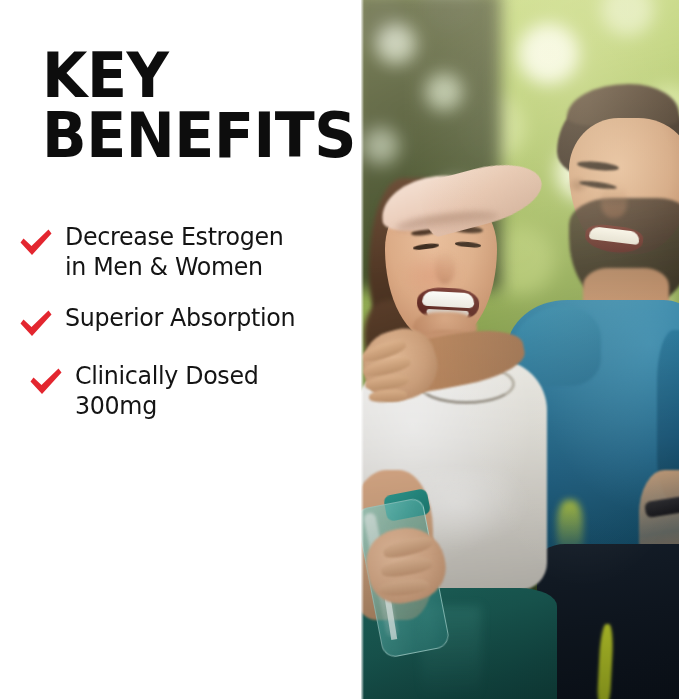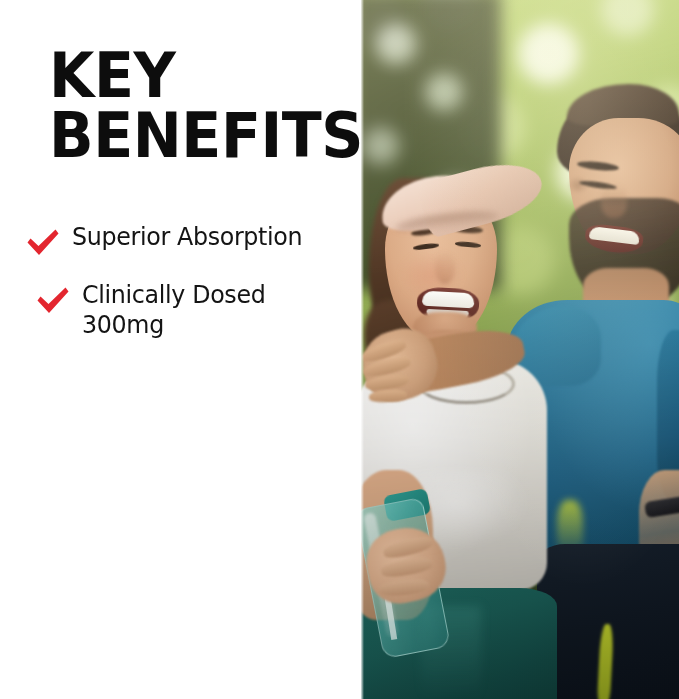--- a/index.html
+++ b/index.html
@@ -15,21 +15,21 @@
     position: relative;
     width: 679px;
     height: 699px;
     background: #ffffff;
     overflow: hidden;
   }
 
   
   .left-panel {
     position: absolute;
-    left: 16px;
+    left: 9px;
     top: 0;
     width: 360px;
     height: 699px;
     background: #ffffff;
   }
 
   .headline {
     position: absolute;
     left: 33px;
     top: 46px;
@@ -482,20 +482,29 @@
 
   <div class="left-panel">
 
     <div class="headline">
       <span class="headline-line">KEY</span>
       <span class="headline-line">BENEFITS</span>
     </div>
 
     <div class="benefits">
 
+      <div class="benefit-row">
+        <span class="check-icon">
+          <svg viewBox="0 0 34 30" xmlns="http://www.w3.org/2000/svg" aria-hidden="true">
+            <path d="M1.5 14.5 L4.5 10.5 L12.5 18.0 L29.5 1.5 L32.5 5.5 L13.0 27.0 Z" fill="#e3262f"></path>
+          </svg>
+        </span>
+        <span class="benefit-text">Decrease Estrogen
+in Men &amp; Women</span>
+      </div>
 
 
 
       <div class="benefit-row">
         <span class="check-icon">
           <svg viewBox="0 0 34 30" xmlns="http://www.w3.org/2000/svg" aria-hidden="true">
             <path d="M1.5 14.5 L4.5 10.5 L12.5 18.0 L29.5 1.5 L32.5 5.5 L13.0 27.0 Z" fill="#e3262f"></path>
           </svg>
         </span>
         <span class="benefit-text">Superior Absorption</span>

